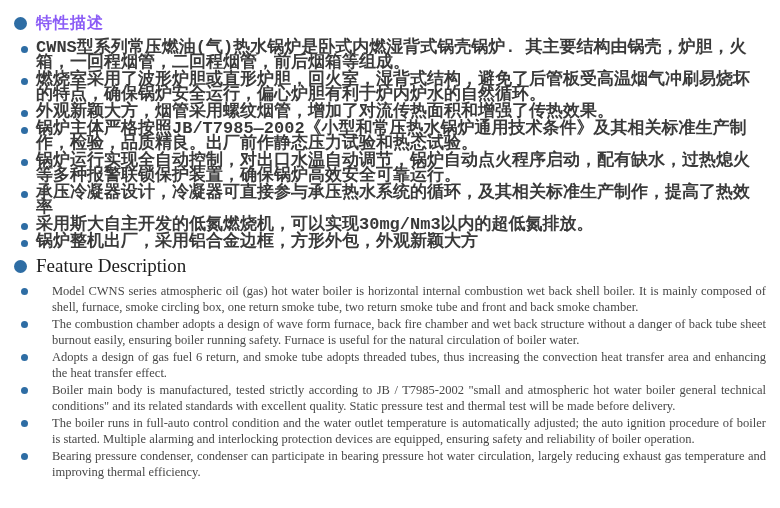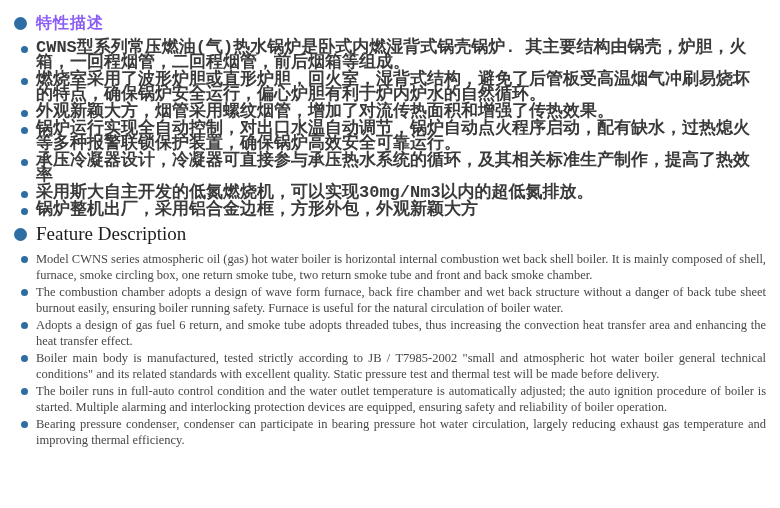--- a/index.html
+++ b/index.html
@@ -69,21 +69,21 @@
   .cn-list li { margin-bottom: 2px; }
   .cn-list .small-bullet { margin-top: 6px; }
   .cn-list .item-text {
     font-family: Liberation Mono, monospace;
     font-size: 17px;
     line-height: 15px;
     color: #3a3a3a;
     font-weight: 600;
     flex: 1;
   }
-  .en-list li { margin-bottom: 1px; }
+  .en-list li { margin-bottom: 1px; gap: 16px; }
   .en-list .small-bullet { margin-top: 5px; }
   .en-list .item-text {
     font-family: "Liberation Serif", "DejaVu Serif", serif;
     font-size: 12.5px;
     line-height: 16px;
     color: #474747;
     text-align: justify;
     flex: 1;
   }
 </style>
@@ -107,20 +107,24 @@
       <li>
         <span class="small-bullet"></span>
         <span class="item-text">燃烧室采用了波形炉胆或直形炉胆，回火室，湿背式结构，避免了后管板受高温烟气冲刷易烧坏的特点，确保锅炉安全运行，偏心炉胆有利于炉内炉水的自然循环。</span>
       </li>
 
       <li>
         <span class="small-bullet"></span>
         <span class="item-text">外观新颖大方，烟管采用螺纹烟管，增加了对流传热面积和增强了传热效果。</span>
       </li>
 
+      <li>
+        <span class="small-bullet"></span>
+        <span class="item-text">锅炉主体严格按照JB/T7985—2002《小型和常压热水锅炉通用技术条件》及其相关标准生产制作，检验，品质精良。出厂前作静态压力试验和热态试验。</span>
+      </li>
 
       <li>
         <span class="small-bullet"></span>
         <span class="item-text">锅炉运行实现全自动控制，对出口水温自动调节，锅炉自动点火程序启动，配有缺水，过热熄火等多种报警联锁保护装置，确保锅炉高效安全可靠运行。</span>
       </li>
 
       <li>
         <span class="small-bullet"></span>
         <span class="item-text">承压冷凝器设计，冷凝器可直接参与承压热水系统的循环，及其相关标准生产制作，提高了热效率</span>
       </li>

